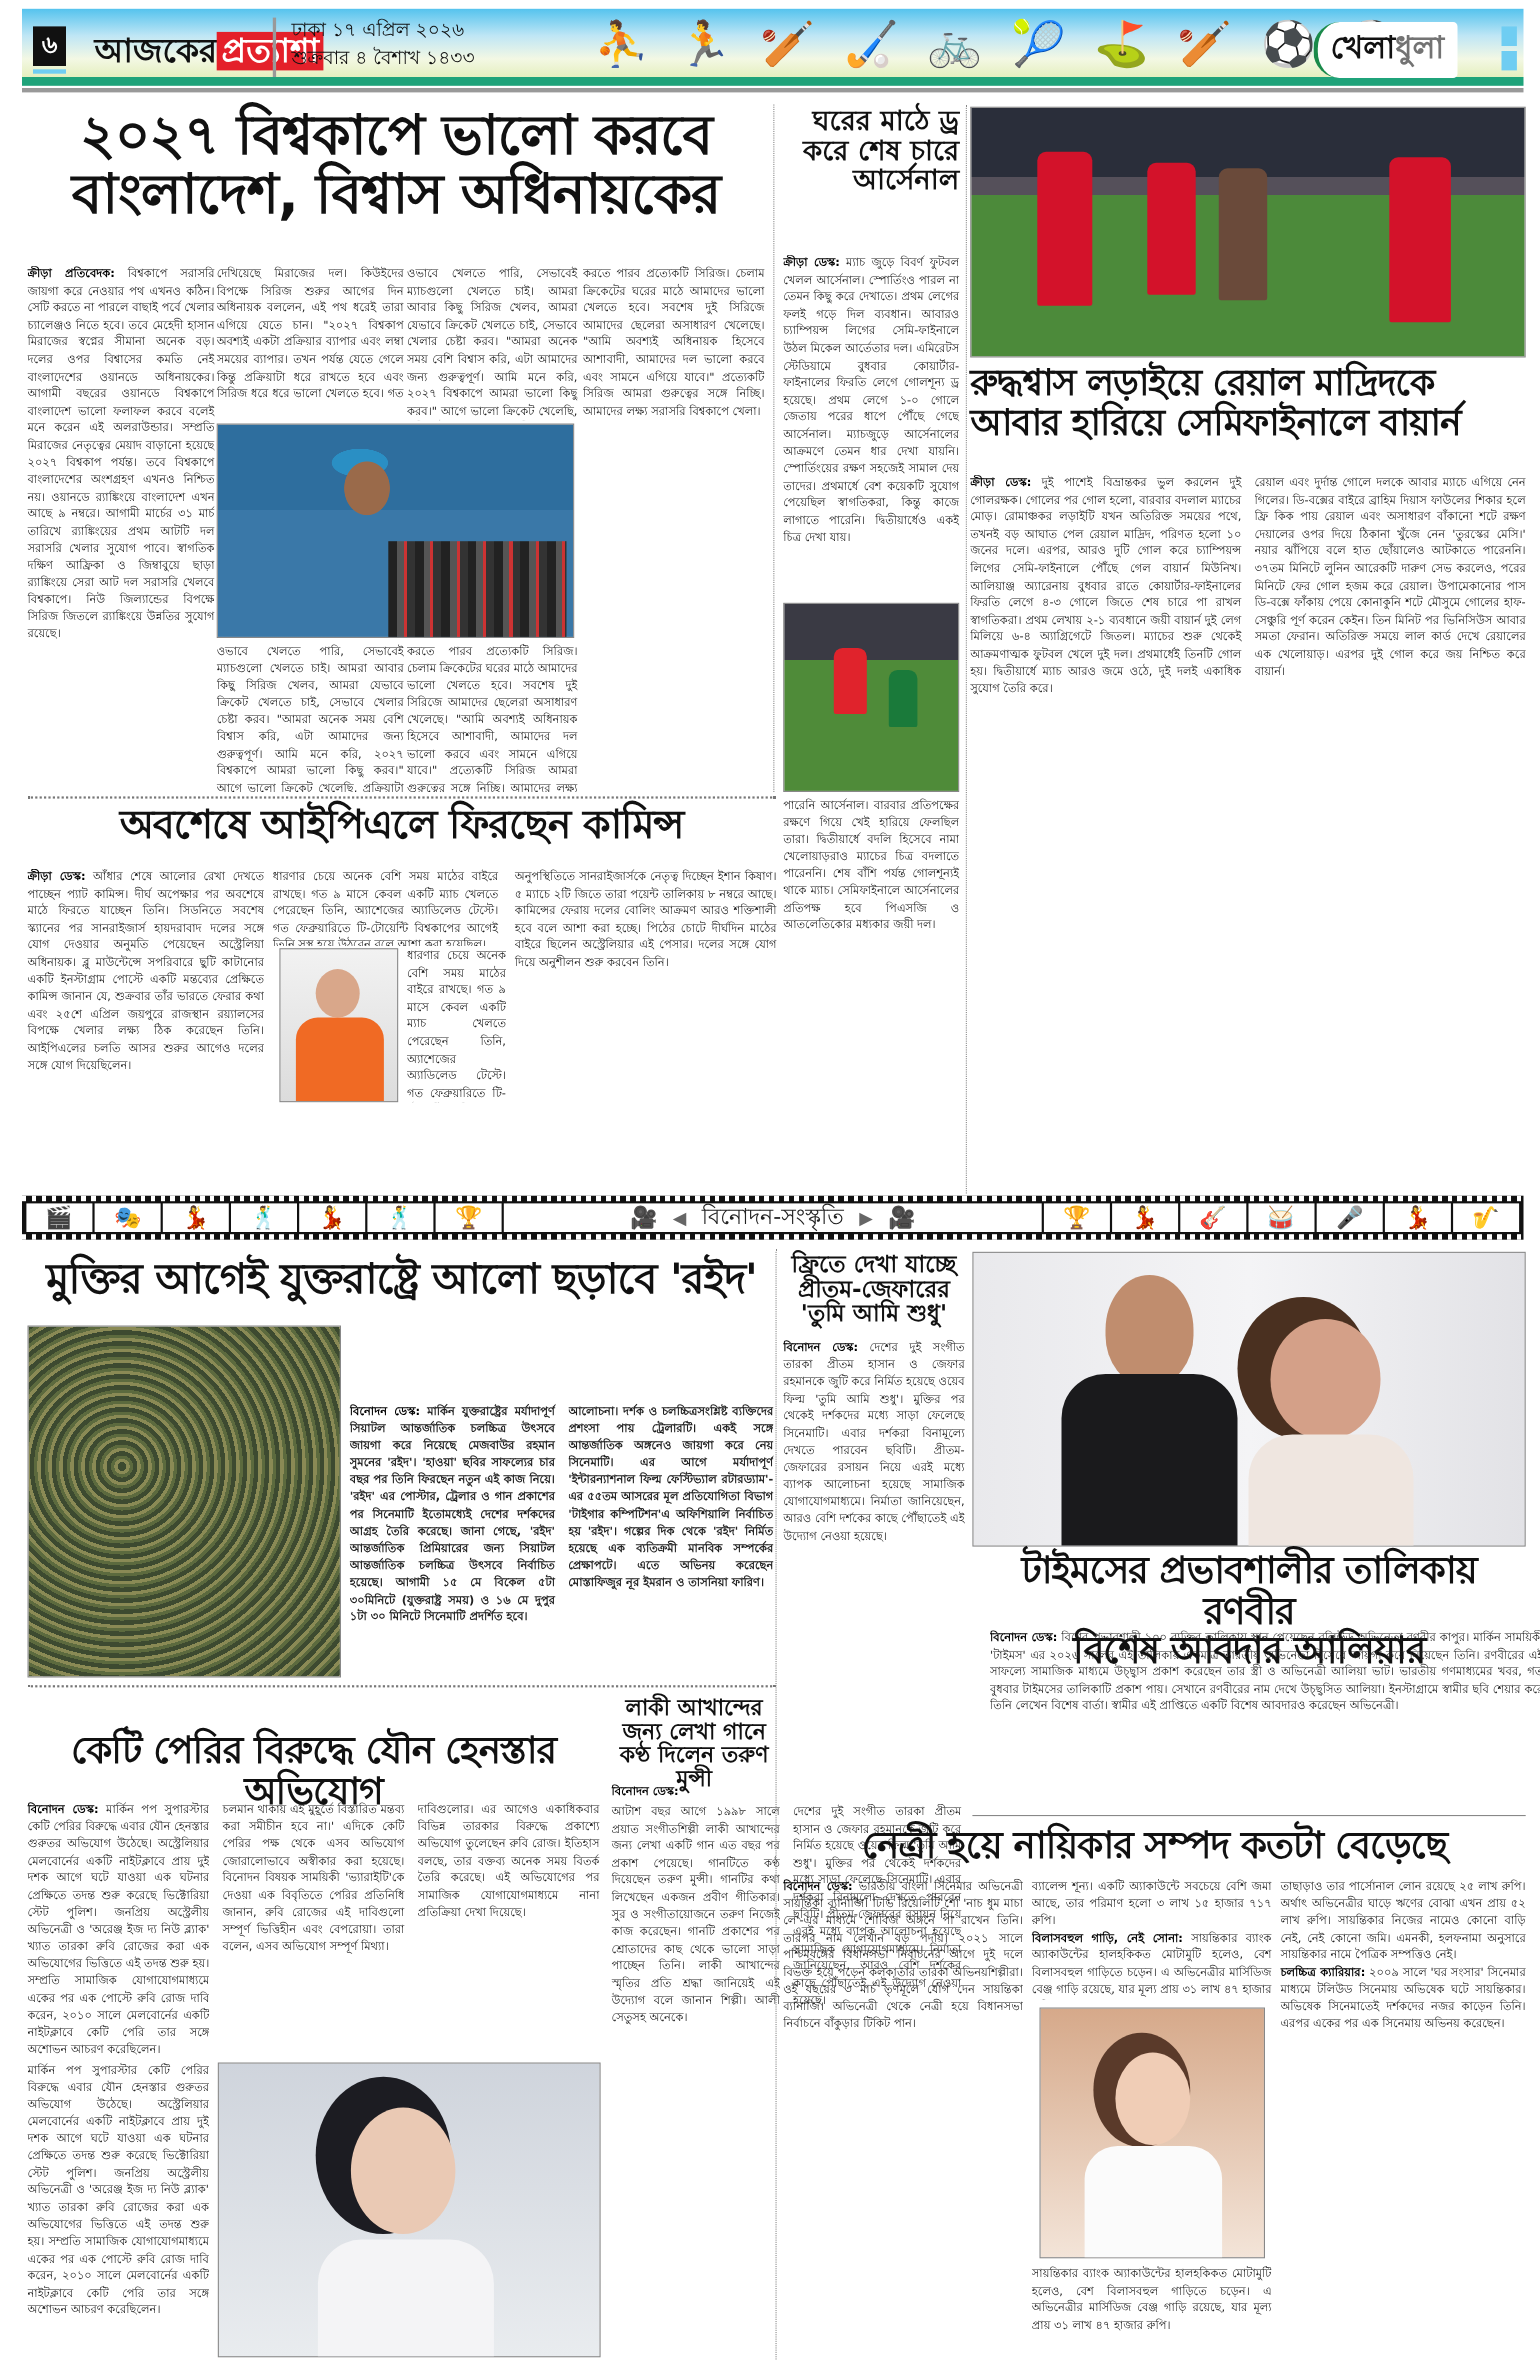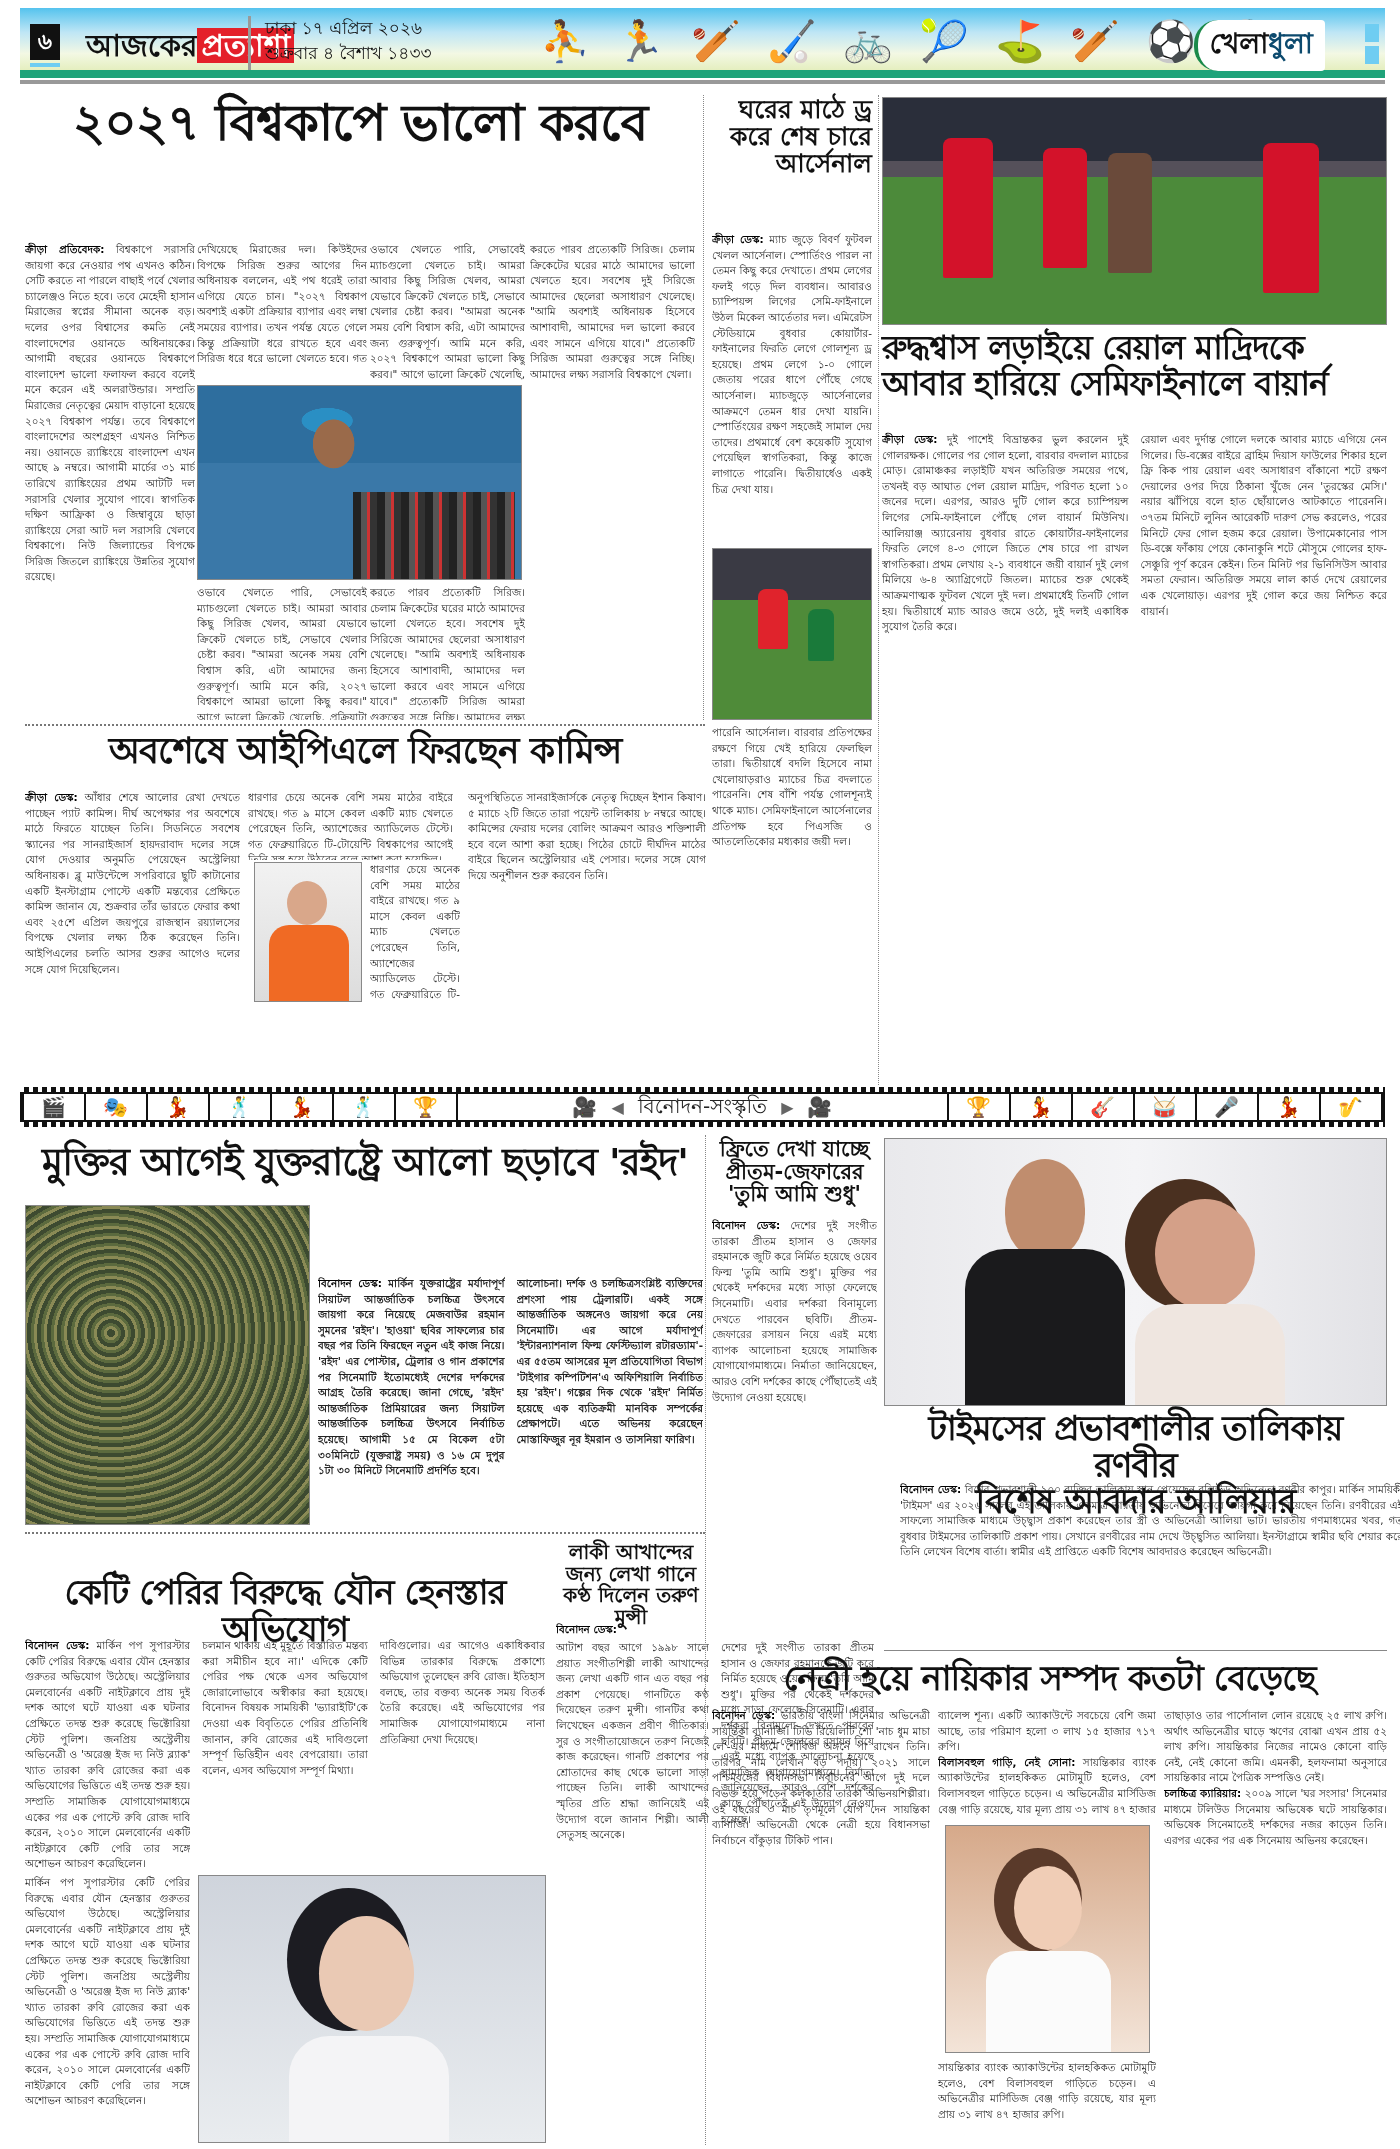--- a/index.html
+++ b/index.html
@@ -13,21 +13,21 @@
     font: bold 22px "DejaVu Sans", sans-serif; text-align: center; line-height: 36px; }
   .page-no-stripe { position: absolute; left: 10px; top: 55px; width: 30px; height: 4px; background: #6fcdf2; }
   .brand { position: absolute; left: 66px; top: 14px; font: bold 30px "DejaVu Serif", serif; color: #111; white-space: nowrap; }
   .brand .hl { background: #e4202a; color: #fff; padding: 0 4px; }
   .date-block { position: absolute; left: 228px; top: 8px; border-left: 3px solid #999; padding-left: 14px; height: 54px;
     font: 17px "DejaVu Sans", sans-serif; line-height: 25px; color: #111; }
   .sport-strip { position: absolute; left: 520px; top: 0; width: 680px; height: 66px; display: flex; gap: 26px; align-items: center; }
   .sport-icon { font-size: 40px; line-height: 60px; }
   .section-badge { position: absolute; right: 60px; top: 12px; background: #fff; border-radius: 24px 4px 4px 24px;
     border-left: 4px solid #1a8a4a; padding: 2px 12px; font: bold 28px "DejaVu Sans", sans-serif; color: #111; }
-  .section-badge .g { color: #0c4a6e; }
+  .section-badge .g { color: #737373; }
   .right-tabs { position: absolute; right: 6px; top: 16px; width: 14px; height: 40px;
     background: linear-gradient(180deg,#6fcdf2 0 45%, transparent 45% 55%, #6fcdf2 55% 100%); }
   .masthead-rule { position: absolute; left: 20px; top: 80px; width: 1365px; height: 4px; background: #999; }
 
   
   .abs { position: absolute; }
   .headline { font-family: "DejaVu Sans", sans-serif; font-weight: bold; color: #111; line-height: 1.08; letter-spacing: -1px; }
   .cols { position: absolute; display: flex; gap: 12px; }
   .col { flex: 1; font-size: 10.4px; line-height: 15.6px; text-align: justify; color: #222; overflow: hidden; }
   .col b { color: #000; }
@@ -89,20 +89,21 @@
   </div>
   <div class="section-badge">
     <span>খেলা</span><span class="g">ধুলা</span>
   </div>
   <div class="right-tabs"></div>
 </div>
 <div class="masthead-rule"></div>
 
 <div class="abs headline" style="left:25px; top:96px; width:670px; font-size:50px; text-align:center;">
   <div>২০২৭ বিশ্বকাপে ভালো করবে</div>
+  <div>বাংলাদেশ, বিশ্বাস অধিনায়কের</div>
 </div>
 <div class="cols" style="left:25px; top:242px; width:170px; height:480px;">
   <div class="col"><b>ক্রীড়া প্রতিবেদক:</b> <span>বিশ্বকাপে সরাসরি জায়গা করে নেওয়ার পথ এখনও কঠিন। সেটি করতে না পারলে বাছাই পর্বে খেলার চ্যালেঞ্জও নিতে হবে। তবে মেহেদী হাসান মিরাজের স্বপ্নের সীমানা অনেক বড়। দলের ওপর বিশ্বাসের কমতি নেই বাংলাদেশের ওয়ানডে অধিনায়কের। আগামী বছরের ওয়ানডে বিশ্বকাপে বাংলাদেশ ভালো ফলাফল করবে বলেই মনে করেন এই অলরাউন্ডার। সম্প্রতি মিরাজের নেতৃত্বের মেয়াদ বাড়ানো হয়েছে ২০২৭ বিশ্বকাপ পর্যন্ত। তবে বিশ্বকাপে বাংলাদেশের অংশগ্রহণ এখনও নিশ্চিত নয়। ওয়ানডে র‍্যাঙ্কিংয়ে বাংলাদেশ এখন আছে ৯ নম্বরে। আগামী মার্চের ৩১ মার্চ তারিখে র‍্যাঙ্কিংয়ের প্রথম আটটি দল সরাসরি খেলার সুযোগ পাবে। স্বাগতিক দক্ষিণ আফ্রিকা ও জিম্বাবুয়ে ছাড়া র‍্যাঙ্কিংয়ে সেরা আট দল সরাসরি খেলবে বিশ্বকাপে। নিউ জিল্যান্ডের বিপক্ষে সিরিজ জিতলে র‍্যাঙ্কিংয়ে উন্নতির সুযোগ রয়েছে।</span></div>
 </div>
 <div class="cols" style="left:197px; top:242px; width:170px; height:120px;">
   <div class="col">দেখিয়েছে মিরাজের দল। কিউইদের বিপক্ষে সিরিজ শুরুর আগের দিন অধিনায়ক বললেন, এই পথ ধরেই তারা এগিয়ে যেতে চান। "২০২৭ বিশ্বকাপ অবশ্যই একটা প্রক্রিয়ার ব্যাপার এবং লম্বা সময়ের ব্যাপার। তখন পর্যন্ত যেতে গেলে কিন্তু প্রক্রিয়াটা ধরে রাখতে হবে এবং সিরিজ ধরে ধরে ভালো খেলতে হবে। গত দুটি সিরিজ আমরা খুবই ভালো ক্রিকেট খেলেছি, প্রক্রিয়াটা অনুসরণ করেছি।</div>
 </div>
 <div class="photo ph-mehedi" style="left:197px; top:385px; width:325px; height:195px;"></div>
 <div class="cols" style="left:197px; top:585px; width:170px; height:135px;">
   <div class="col">ওভাবে খেলতে পারি, সেভাবেই ম্যাচগুলো খেলতে চাই। আমরা আবার কিছু সিরিজ খেলব, আমরা যেভাবে ক্রিকেট খেলতে চাই, সেভাবে খেলার চেষ্টা করব। "আমরা অনেক সময় বেশি বিশ্বাস করি, এটা আমাদের জন্য গুরুত্বপূর্ণ। আমি মনে করি, ২০২৭ বিশ্বকাপে আমরা ভালো কিছু করব।" আগে ভালো ক্রিকেট খেলেছি, প্রক্রিয়াটা অনুসরণ করেছি। "আমার দলে সবাই অনেক আত্মবিশ্বাসী।"</div>

